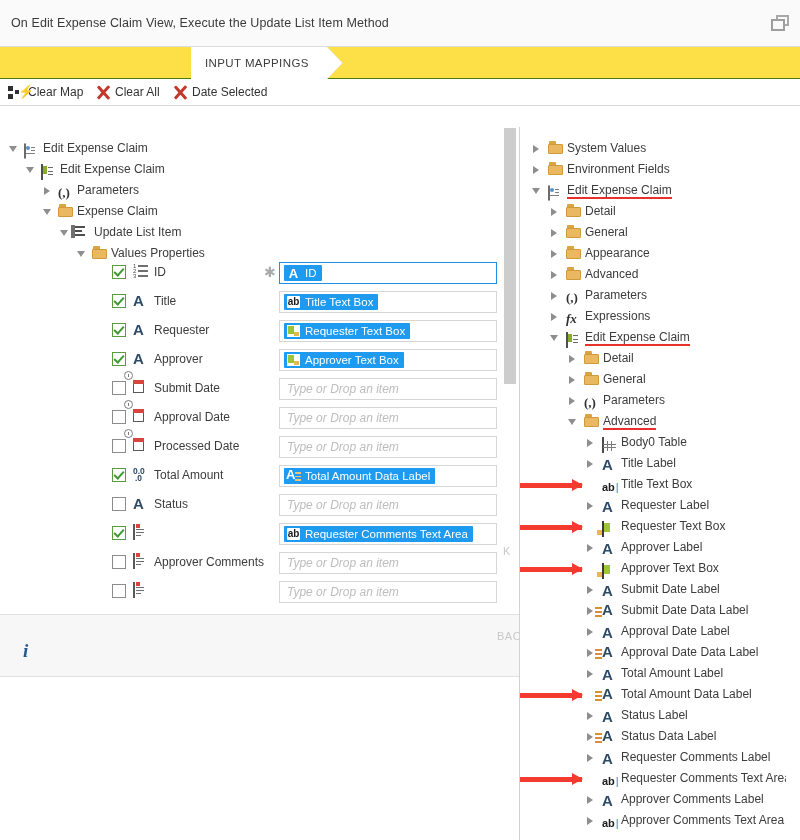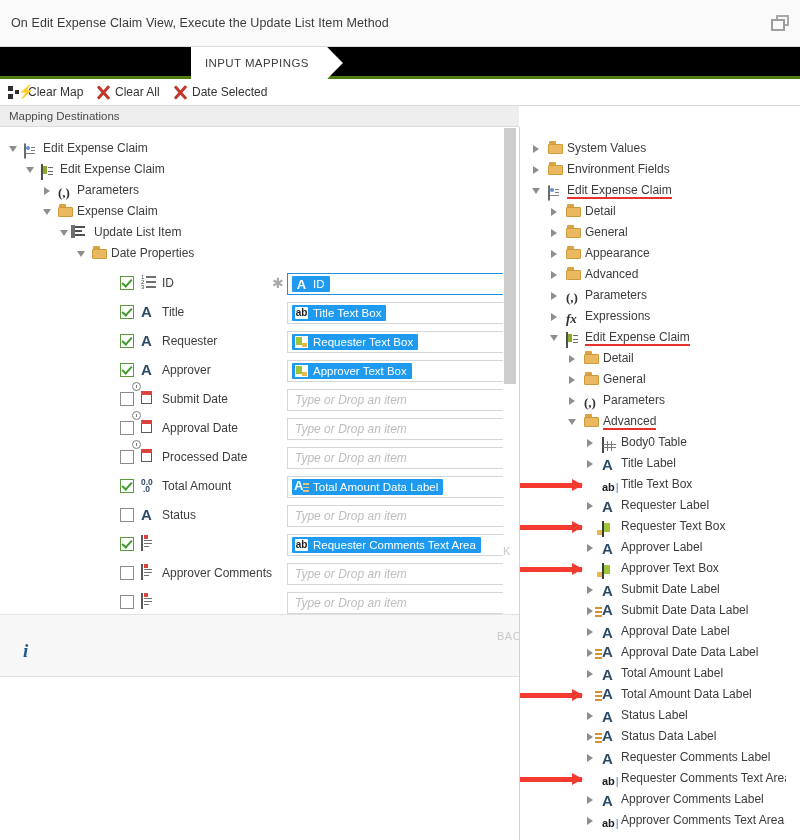--- a/index.html
+++ b/index.html
@@ -32,21 +32,21 @@
     border: 2px solid #a8a8a8; background: #fafafa;
   }
   .win-restore .r2 {
     position: absolute; left: 0; top: 4px; width: 14px; height: 12px;
     border: 2px solid #9e9e9e; background: #fafafa;
   }
 
   
   .tabstrip {
     position: absolute; left: 0; top: 47px; width: 800px; height: 32px;
-    background: #000000; border-bottom: 3px solid #4d7c0f;
+    background: #fde047; border-bottom: 1px solid #4d7c0f;
   }
   .tabs { position: absolute; left: 191px; top: 0; height: 32px; display: flex; }
   .tab {
     position: relative; height: 32px; line-height: 32px;
     padding: 0 18px 0 14px; font-size: 11.5px; letter-spacing: .4px;
     background: #ffffff; color: #3d3d3d; cursor: pointer;
   }
   .tab .chev {
     position: absolute; right: -15px; top: 0;
     width: 0; height: 0; border-top: 16px solid transparent;
@@ -313,21 +313,21 @@
     background: #d9453d;
   }
   .ic-memo i {
     position: absolute; left: 2px; height: 1.4px; background: #6f6f6f; display: block;
   }
   .ic-memo i.m1 { top: 4px; width: 8px; }
   .ic-memo i.m2 { top: 7px; width: 8px; }
   .ic-memo i.m3 { top: 10px; width: 5px; }
 
   
-  .maprow { position: absolute; left: 8px; width: 519px; height: 29px; margin-top: 11px; }
+  .maprow { position: absolute; left: 0; width: 519px; height: 29px; }
   .mcheck {
     position: absolute; left: 112px; top: 7px; width: 14px; height: 14px;
     border: 1.5px solid #8c8c8c; background: #ffffff; cursor: pointer;
   }
   .mcheck.on { border-color: #5a9c3c; }
   .mcheck.on:after {
     content: ""; position: absolute; left: 3px; top: 0px;
     width: 4px; height: 8px; border: solid #3f9a2e;
     border-width: 0 2.4px 2.4px 0; transform: rotate(42deg);
   }
@@ -457,21 +457,20 @@
       <span class="lbl">Clear All</span>
     </div>
     <div class="tb-item" style="left:172px;">
       <span class="tb-ico">
         <span class="x-ico"><i></i><i></i></span>
       </span>
       <span class="lbl">Date Selected</span>
     </div>
   </div>
 
-  <div class="panel-head" id="headLeft">Mapping Destinations</div>
 
   <div class="panel-left">
     <div id="destTree">
         <div class="trow" style="top: 11px;">
           <span class="twist expanded" style="left:9px">
             <span class="tri"></span>
           </span>
           <span class="ticon" style="left:24px"><span class="ic-doc"><em></em><u class="l1"></u><u class="l2"></u><u class="l3"></u></span></span>
           <span class="tlabel" style="left:43px">Edit Expense Claim</span>
         </div>
@@ -501,21 +500,21 @@
             <span class="tri"></span>
           </span>
           <span class="ticon" style="left:75px"><span class="ic-method"><i class="m1"></i><i class="m2"></i><i class="m3"></i><b></b></span></span>
           <span class="tlabel" style="left:94px">Update List Item</span>
         </div>
         <div class="trow" style="top: 116px;">
           <span class="twist expanded" style="left:77px">
             <span class="tri"></span>
           </span>
           <span class="ticon" style="left:92px"><span class="ic-folder"><span class="tab-t"></span><span class="body"></span></span></span>
-          <span class="tlabel" style="left:111px">Date Properties</span>
+          <span class="tlabel" style="left:111px">Values Properties</span>
         </div>
       </div>
     <div id="mapRows">
         <div class="maprow" style="top: 131px;">
           <span class="mcheck on"></span>
           <span class="micon"><span class="ic-list"><s class="s1">1</s><s class="s2">2</s><s class="s3">3</s><i class="r1"></i><i class="r2"></i><i class="r3"></i></span></span>
           <span class="mlabel">ID</span>
           <span class="mstar">✱</span>
           <span class="mbox focus">
             <span class="chip">

